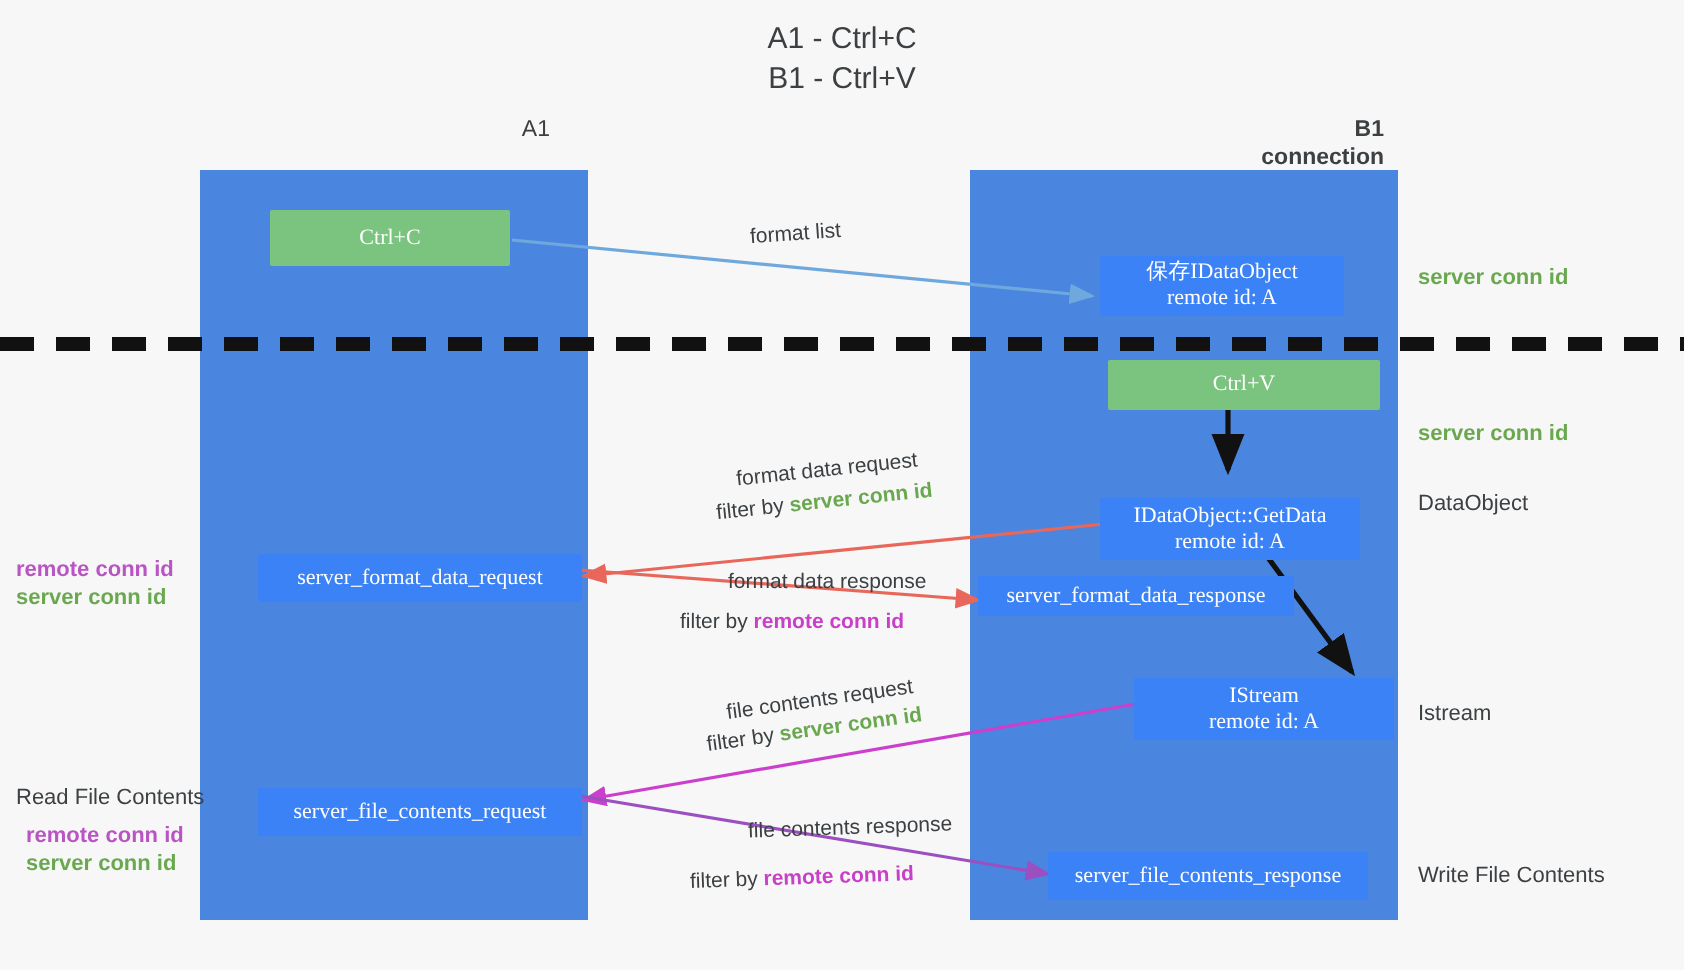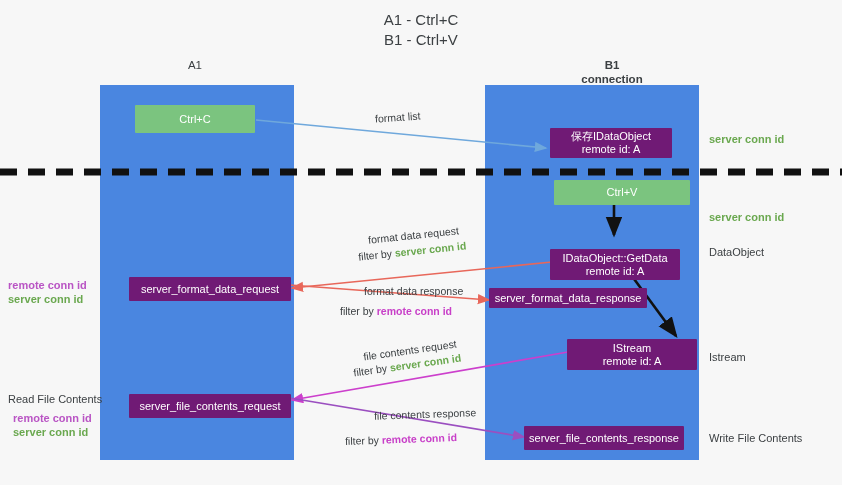--- a/index.html
+++ b/index.html
@@ -29,21 +29,21 @@
     top: 10px;
     width: 842px;
     text-align: center;
     font-size: 15px;
     color: #3c4043;
     line-height: 20px;
     white-space: pre-line;
   }
   .col-head {
     position: absolute;
-    text-align: center;
+    text-align: right;
     font-size: 11.5px;
     color: #3c4043;
     line-height: 14px;
     width: 160px;
   }
   .lane {
     position: absolute;
     background: #4a86e0;
   }
   .node {
@@ -51,23 +51,24 @@
     box-sizing: border-box;
     display: flex;
     flex-direction: column;
     align-items: center;
     justify-content: center;
     color: #ffffff;
     font-size: 11px;
     line-height: 13px;
     text-align: center;
     border-radius: 1px;
+    font-family: Liberation Serif, serif;
   }
   .node.green { background: #7bc47f; }
-  .node.orange { background: #701a75; }
+  .node.orange { background: #3b82f6; }
   .lbl {
     position: absolute;
     font-size: 11px;
     color: #3c4043;
     line-height: 14px;
     white-space: nowrap;
   }
   .lbl.green { color: #6aa84f; font-weight: bold; }
   .edge-label {
     position: absolute;

